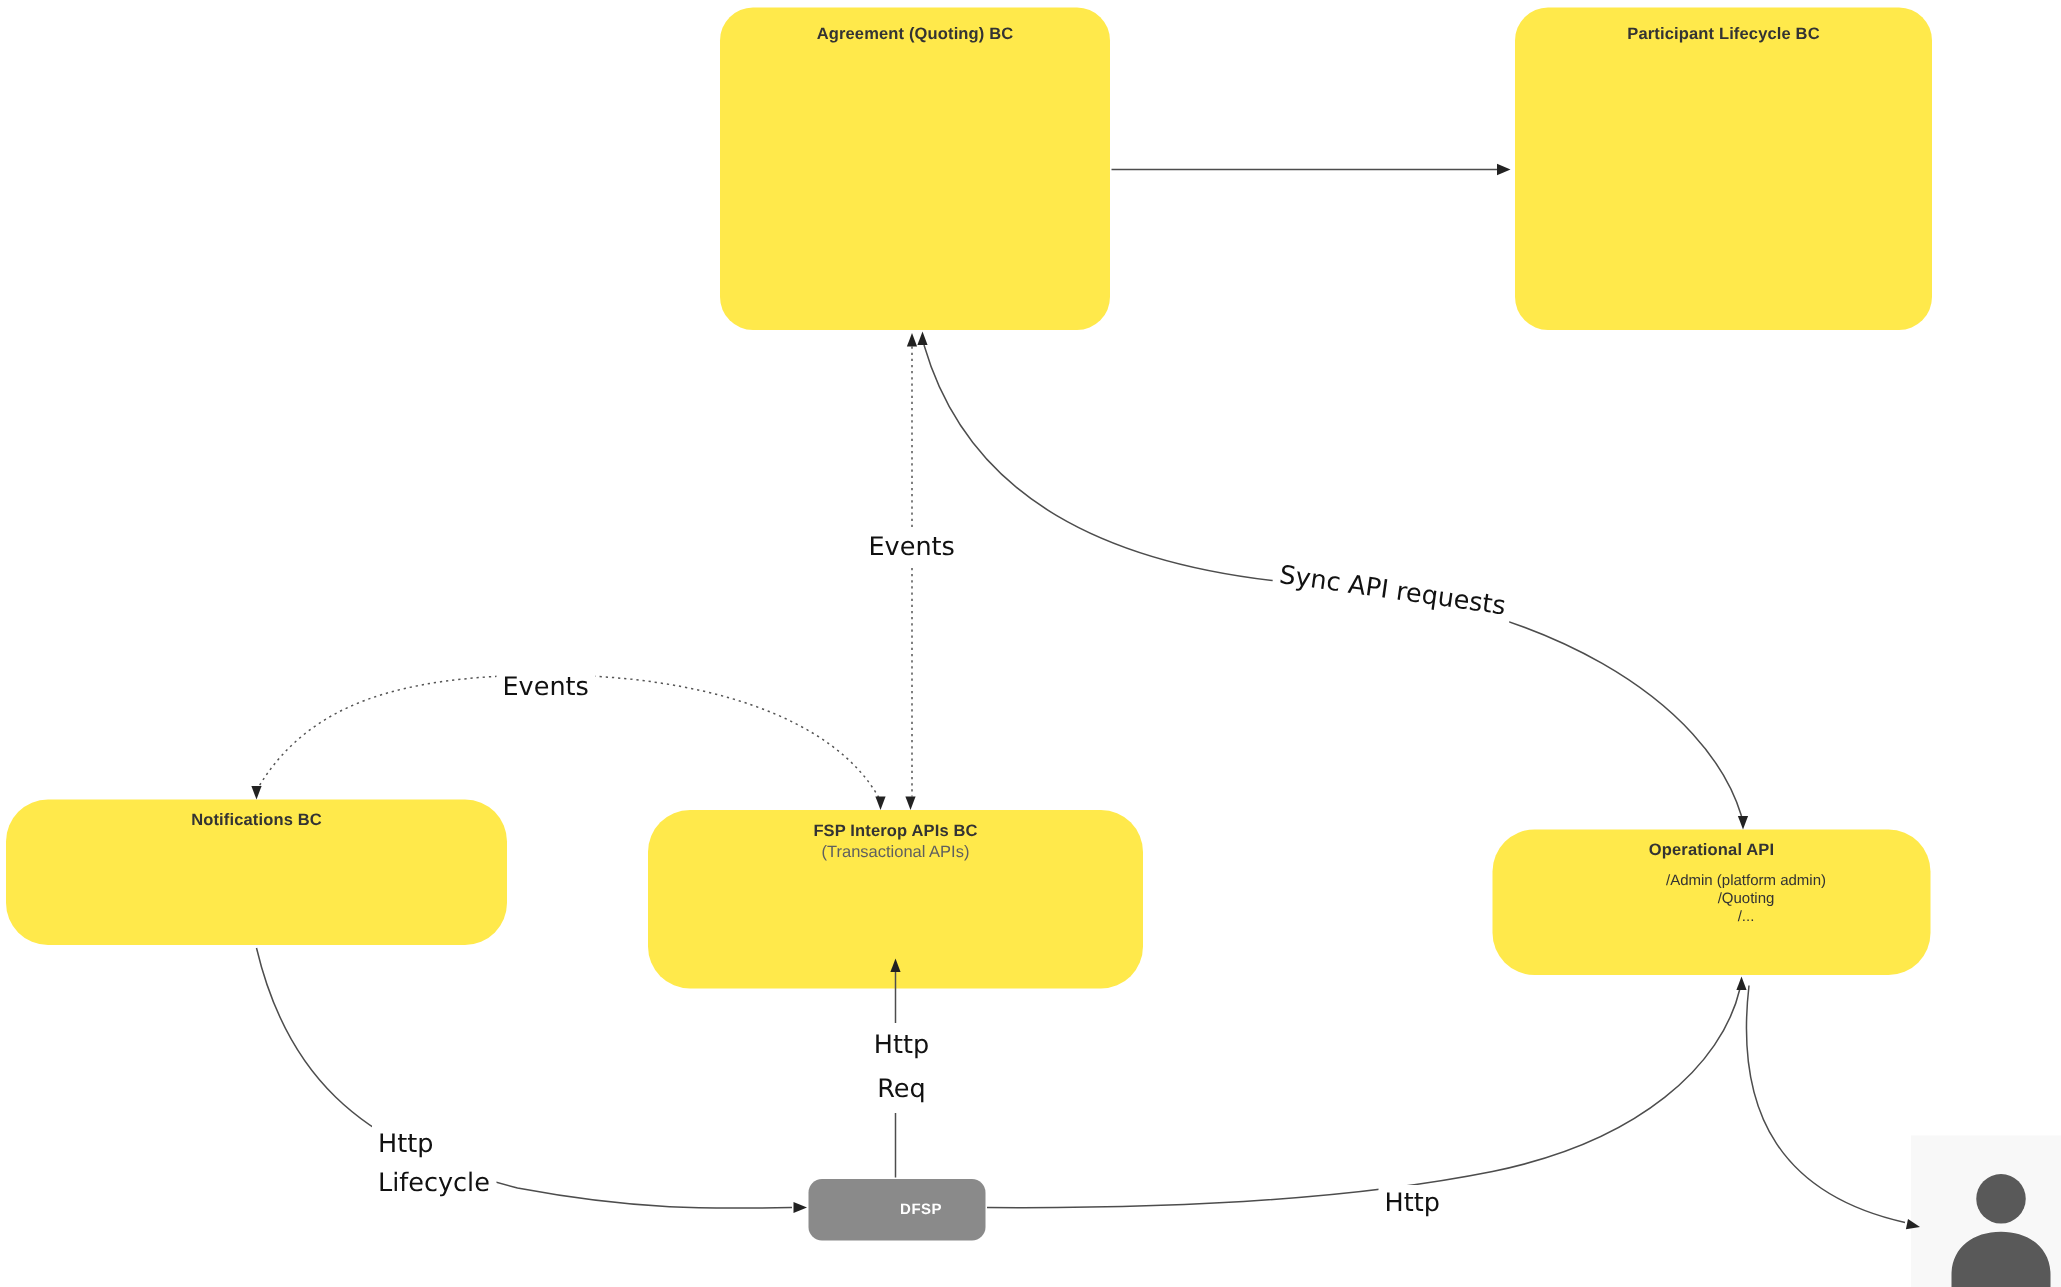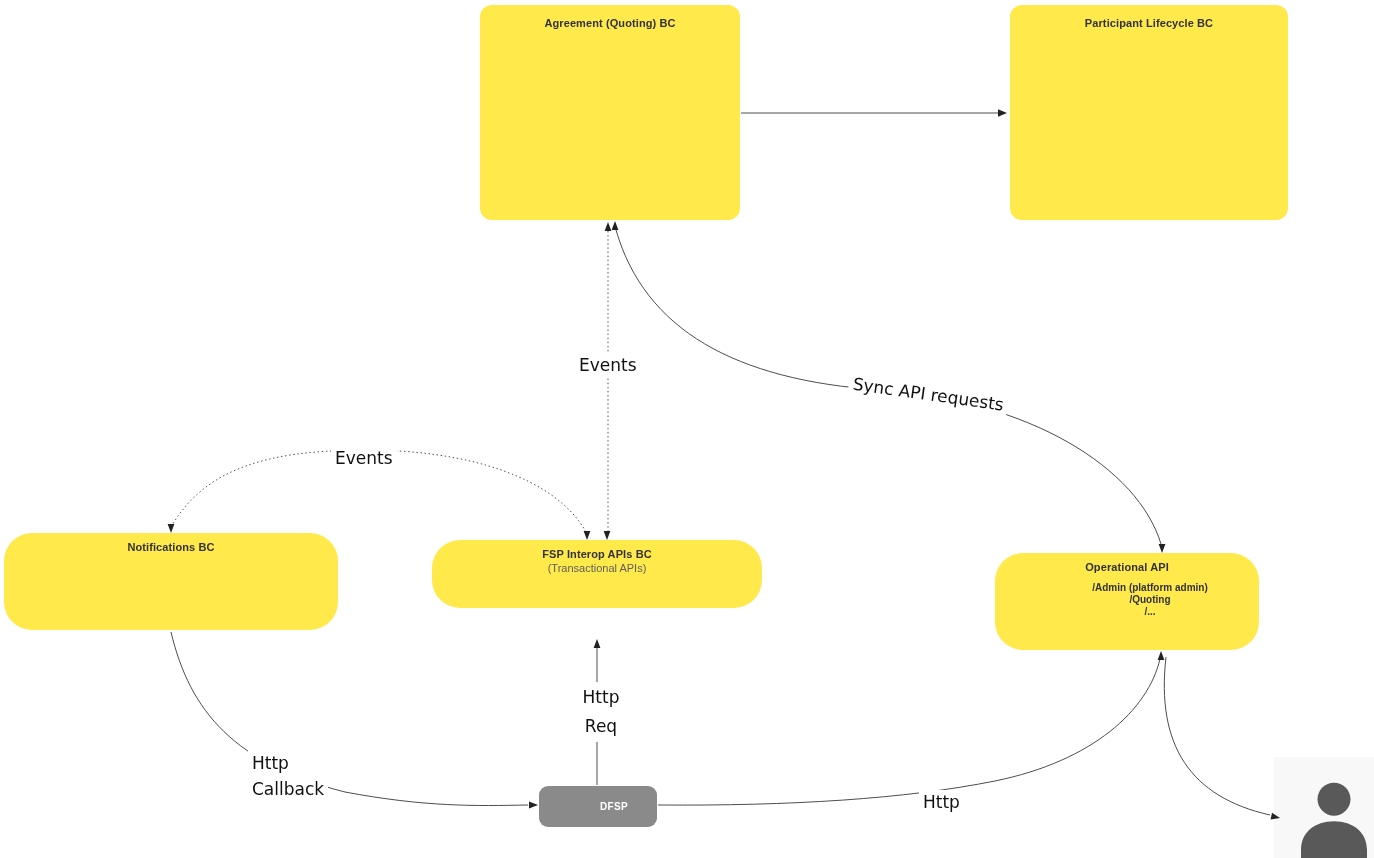--- a/index.html
+++ b/index.html
@@ -6,29 +6,29 @@
   .canvas{
     position:relative;width:1374px;height:858px;background:#ffffff;overflow:hidden;
     font-family:"Liberation Sans",sans-serif;
   }
   svg.edges{position:absolute;left:0;top:0;pointer-events:none;}
 
   
   .node{position:absolute;box-sizing:border-box;text-align:center;color:#333333;}
   .node .title{font-weight:bold;font-size:11px;letter-spacing:.1px;}
   .bc{background:#FFE94B;}
-  .bc-large{border-radius:12px;padding-top:12px;}
+  .bc-large{border-radius:22px;padding-top:12px;}
   .bc-small{border-radius:28px;padding-top:8px;}
   .node-agreement{left:480px;top:5px;width:260px;height:215px;}
   .node-participant{left:1010px;top:5px;width:278px;height:215px;}
   .node-notifications{left:4px;top:533px;width:334px;height:97px;}
-  .node-fsp{left:432px;top:540px;width:330px;height:68px;}
-  .node-operational{left:995px;top:553px;width:264px;height:97px;}
+  .node-fsp{left:432px;top:540px;width:330px;height:119px;}
+  .node-operational{left:995px;top:553px;width:292px;height:97px;}
   .subtitle{margin-top:2px;font-size:11px;color:#5f5f5f;font-weight:normal;}
-  .api-lines{margin-top:9px;font-size:10px;font-weight:bold;line-height:1.18;color:#333;margin-left:46px;}
+  .api-lines{margin-top:9px;font-size:10px;font-weight:normal;line-height:1.18;color:#333;margin-left:46px;}
   .node-dfsp{
     left:539px;top:786px;width:118px;height:41px;border-radius:9px;background:#8A8A8A;
     display:flex;align-items:center;justify-content:center;color:#ffffff;
     font-weight:bold;font-size:10px;letter-spacing:.3px;padding-left:32px;
   }
   .user-box{position:absolute;left:1274px;top:757px;width:100px;height:101px;background:#F8F8F8;overflow:hidden;}
   .user-box svg{position:absolute;left:16px;top:14px;width:88px;height:96px;fill:#595959;}
 
   
   .elabel{
@@ -121,17 +121,17 @@
 
   <div class="elabel lbl-events-v">Events</div>
   <div class="elabel lbl-events-c">Events</div>
   <div class="elabel lbl-sync">Sync API requests</div>
   <div class="elabel center lbl-httpreq">
     <div>Http</div>
     <div>Req</div>
   </div>
   <div class="elabel lbl-httpcb">
     <div>Http</div>
-    <div>Callback</div>
+    <div>Lifecycle</div>
   </div>
   <div class="elabel lbl-http">Http</div>
 
 </div>
 
 </body></html>

